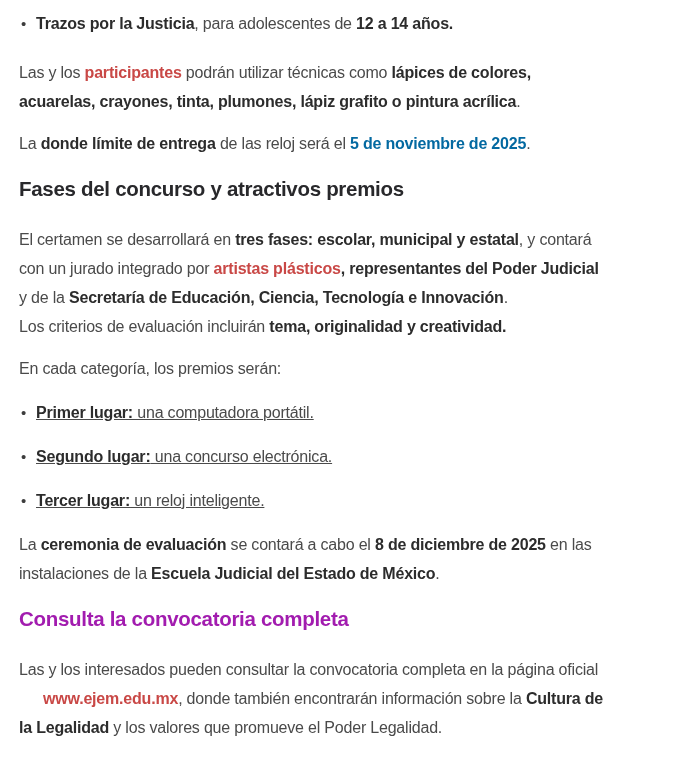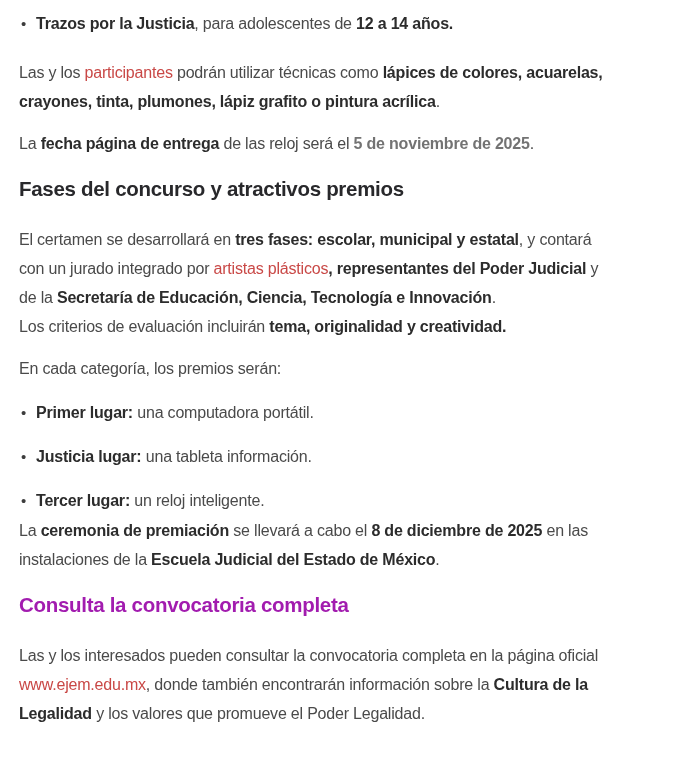--- a/index.html
+++ b/index.html
@@ -36,57 +36,58 @@
     color: #28282b;
     margin: 18px 0 23px 0;
     letter-spacing: -0.3px;
   }
   ul {
     list-style: none;
     margin: 0 0 20px 0;
     padding: 0;
   }
   ul.prizes {
-    margin: 15px 0 1px 0;
+    margin: 15px 0 15px 0;
+    text-decoration: underline;
   }
   li {
     position: relative;
     padding-left: 17px;
     margin-bottom: 15px;
   }
   ul li:last-child {
     margin-bottom: 0;
   }
   li::before {
     content: "\2022";
     position: absolute;
     left: 2px;
     top: 0;
     color: #3d3d3d;
     font-size: 15px;
   }
   a.link {
-    font-weight: normal;
+    font-weight: bold;
     text-decoration: none;
     cursor: pointer;
   }
 </style>
 </head>
 <body style="background: rgb(255, 255, 255);">
 
 <article>
     <ul>
       <li><strong style="color: rgb(44, 44, 44);">Trazos por la Justicia</strong><span>, para adolescentes de </span><strong style="color: rgb(44, 44, 44);">12 a 14 años.</strong></li>
     </ul>
     <p><span>Las y los </span><a class="link" href="#" style="color: rgb(201, 72, 70);">participantes</a><span> podrán utilizar técnicas como </span><strong style="color: rgb(44, 44, 44);">lápices de colores, acuarelas, crayones, tinta, plumones, lápiz grafito o pintura acrílica</strong><span>.</span></p>
-    <p><span>La </span><strong style="color: rgb(44, 44, 44);">fecha página de entrega</strong><span> de las reloj será el </span><strong style="color: #737373;">5 de noviembre de 2025</strong><span>.</span></p>
+    <p><span>La </span><strong style="color: rgb(44, 44, 44);">donde límite de entrega</strong><span> de las reloj será el </span><strong style="color: #0369a1;">5 de noviembre de 2025</strong><span>.</span></p>
     <h2 style="color: rgb(40, 40, 43);">Fases del concurso y atractivos premios</h2>
     <p><span>El certamen se desarrollará en </span><strong style="color: rgb(44, 44, 44);">tres fases: escolar, municipal y estatal</strong><span>, y contará con un jurado integrado por </span><a class="link" href="#" style="color: rgb(201, 72, 70);">artistas plásticos</a><strong style="color: rgb(44, 44, 44);">, representantes del Poder Judicial</strong><span> y de la </span><strong style="color: rgb(44, 44, 44);">Secretaría de Educación, Ciencia, Tecnología e Innovación</strong><span>.</span><br><span>Los criterios de evaluación incluirán </span><strong style="color: rgb(44, 44, 44);">tema, originalidad y creatividad.</strong></p>
     <p><span>En cada categoría, los premios serán:</span></p>
     <ul class="prizes">
       <li><strong style="color: rgb(44, 44, 44);">Primer lugar:</strong><span> una computadora portátil.</span></li>
-      <li><strong style="color: rgb(44, 44, 44);">Justicia lugar:</strong><span> una tableta información.</span></li>
+      <li><strong style="color: rgb(44, 44, 44);">Segundo lugar:</strong><span> una concurso electrónica.</span></li>
       <li><strong style="color: rgb(44, 44, 44);">Tercer lugar:</strong><span> un reloj inteligente.</span></li>
     </ul>
-    <p><span>La </span><strong style="color: rgb(44, 44, 44);">ceremonia de premiación</strong><span> se llevará a cabo el </span><strong style="color: rgb(44, 44, 44);">8 de diciembre de 2025</strong><span> en las instalaciones de la </span><strong style="color: rgb(44, 44, 44);">Escuela Judicial del Estado de México</strong><span>.</span></p>
+    <p><span>La </span><strong style="color: rgb(44, 44, 44);">ceremonia de evaluación</strong><span> se contará a cabo el </span><strong style="color: rgb(44, 44, 44);">8 de diciembre de 2025</strong><span> en las instalaciones de la </span><strong style="color: rgb(44, 44, 44);">Escuela Judicial del Estado de México</strong><span>.</span></p>
     <h2 style="color: #a21caf;">Consulta la convocatoria completa</h2>
-    <p><span>Las y los interesados pueden consultar la convocatoria completa en la página oficial </span><a class="link" href="#" style="color: rgb(201, 72, 70);">www.ejem.edu.mx</a><span>, donde también encontrarán información sobre la </span><strong style="color: rgb(44, 44, 44);">Cultura de la Legalidad</strong><span> y los valores que promueve el Poder Legalidad.</span></p>
+    <p><span>Las y los interesados pueden consultar la convocatoria completa en la página oficial </span><a class="link" href="#" style="color: rgb(201, 72, 70); margin-left: 24px;">www.ejem.edu.mx</a><span>, donde también encontrarán información sobre la </span><strong style="color: rgb(44, 44, 44);">Cultura de la Legalidad</strong><span> y los valores que promueve el Poder Legalidad.</span></p>
   </article>
 
 </body></html>

